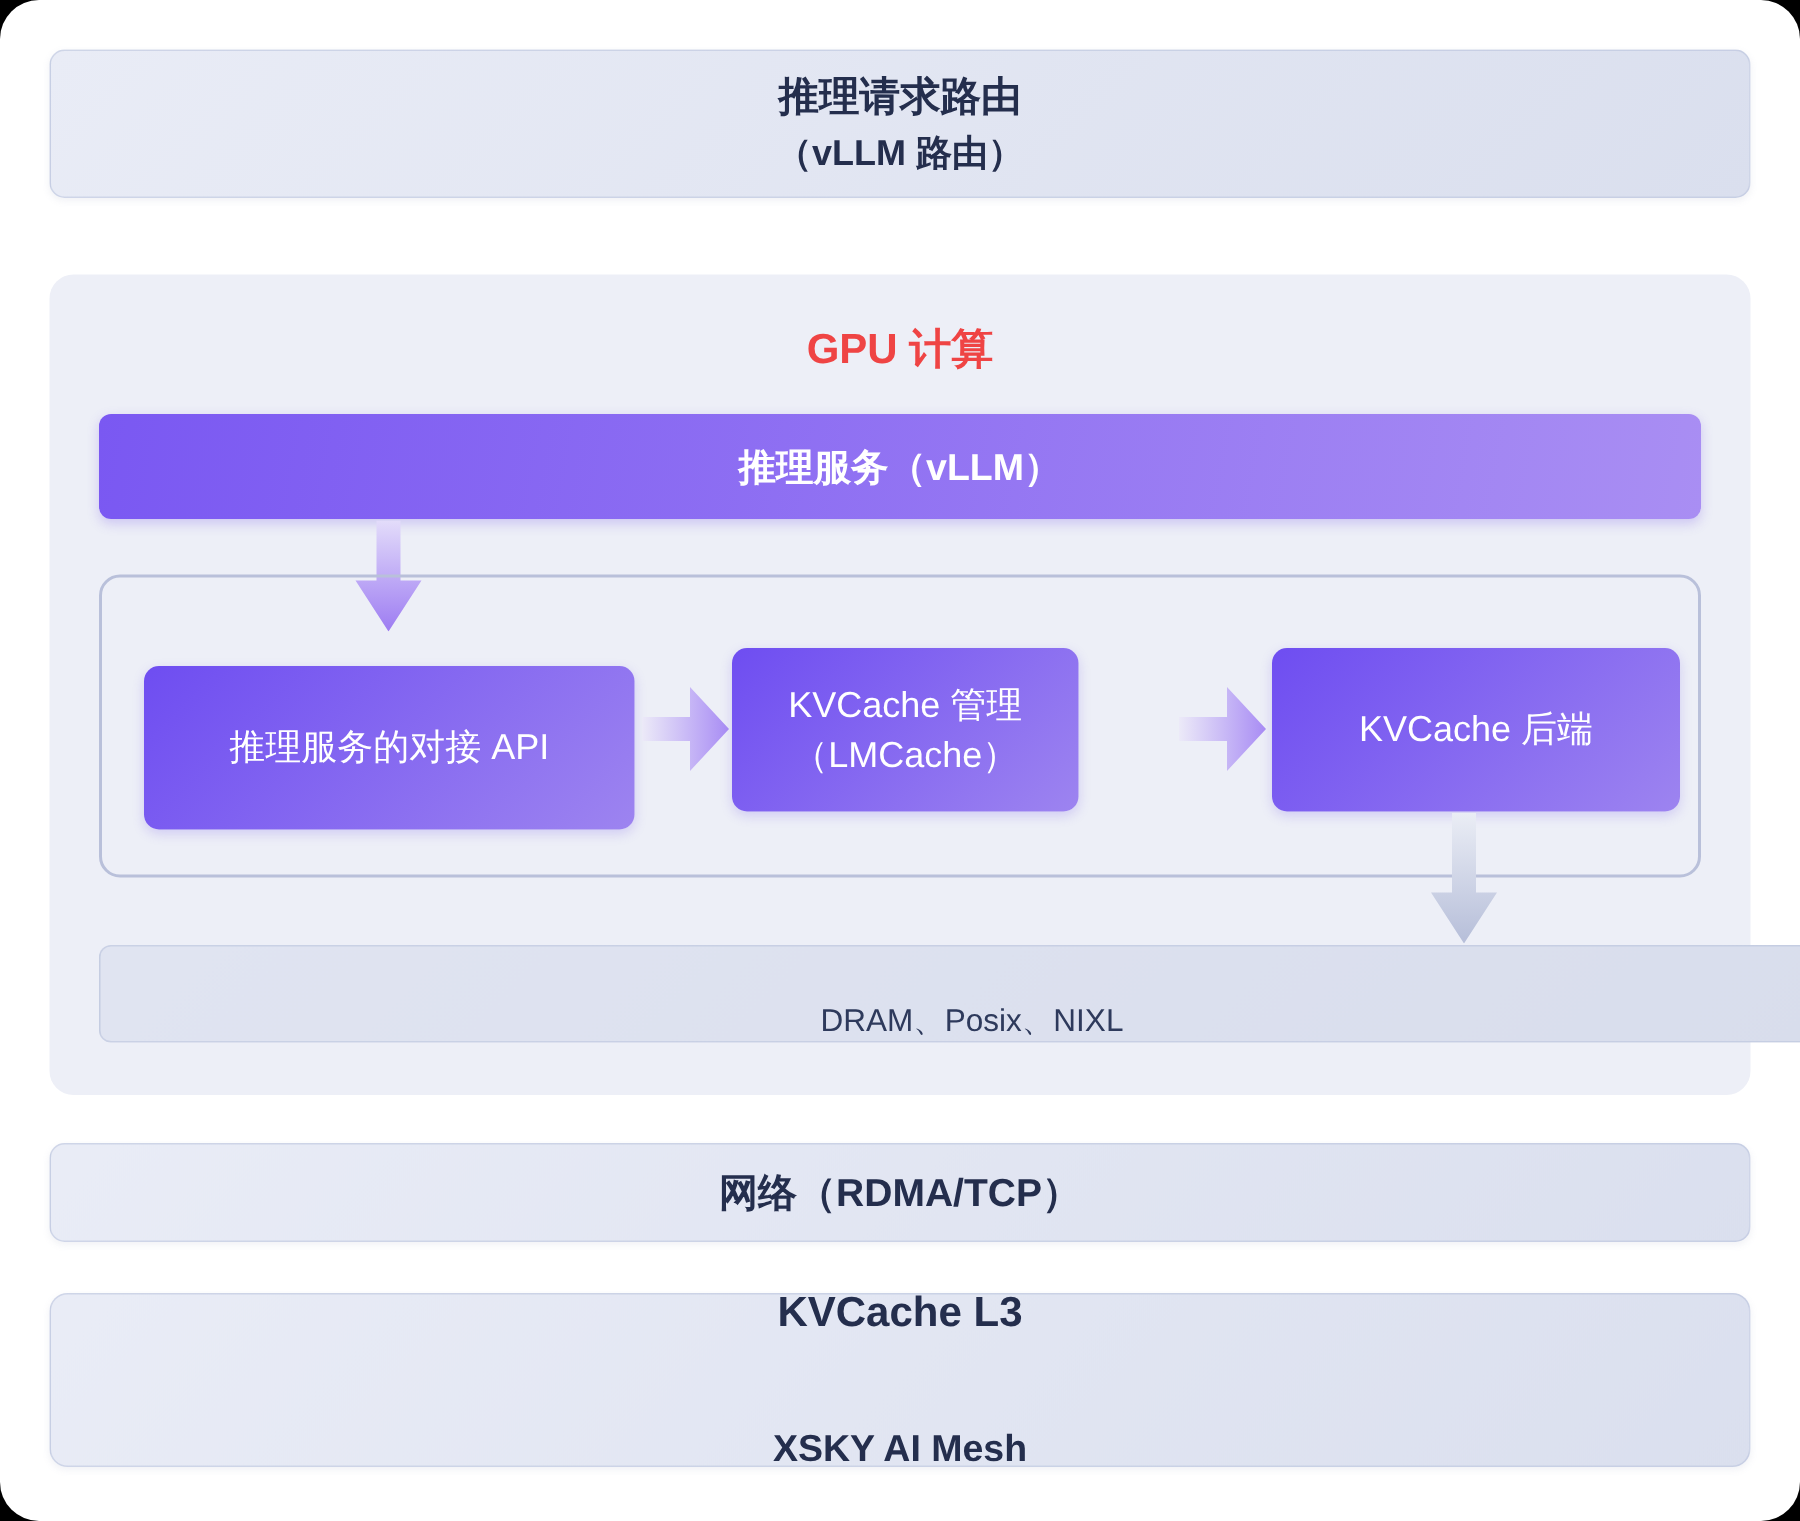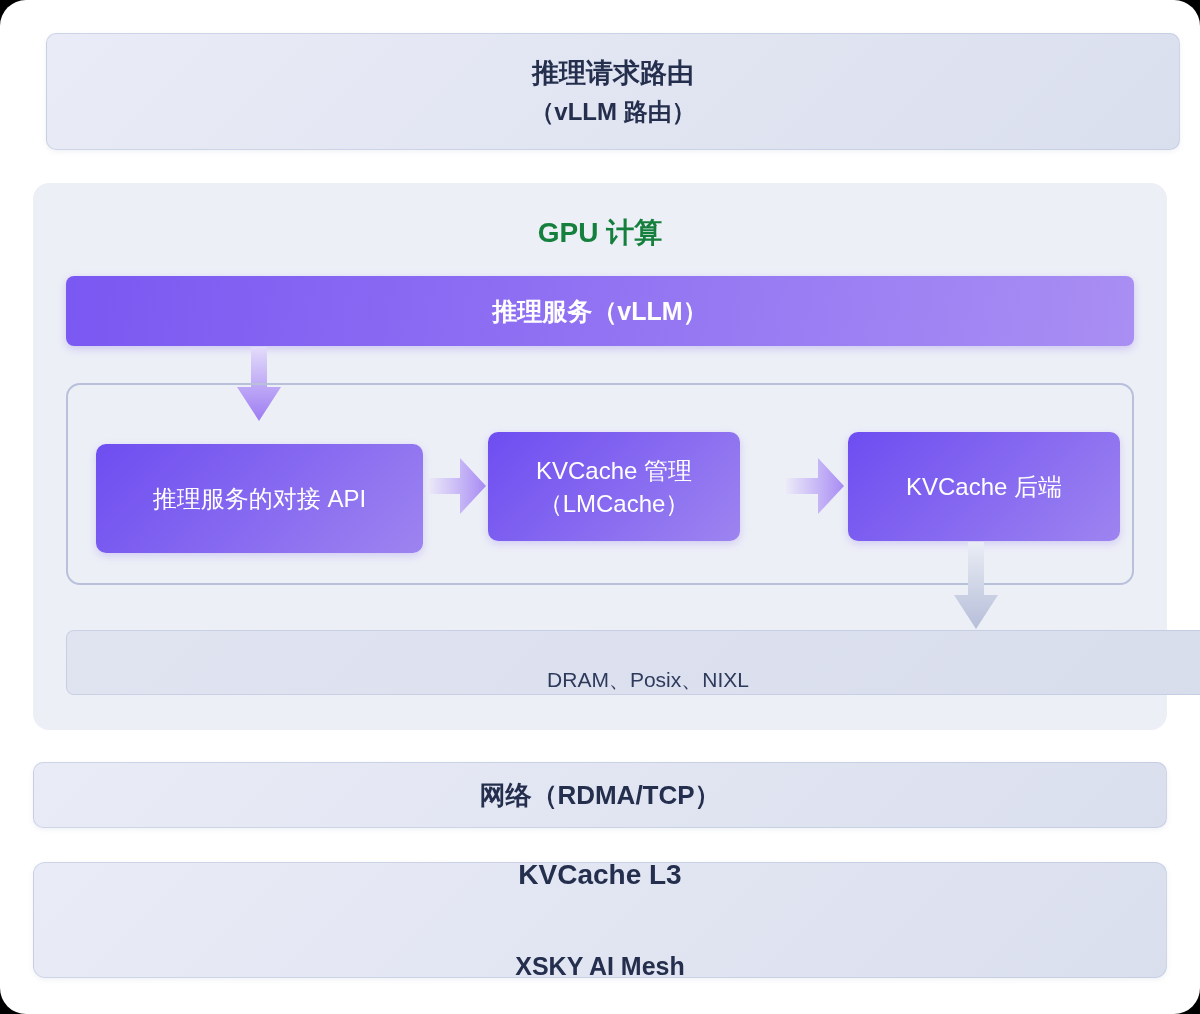--- a/index.html
+++ b/index.html
@@ -9,53 +9,53 @@
     font-family:"Liberation Sans","DejaVu Sans",sans-serif;
     color:#242e4d;
   }
   .layer{
     position:absolute;display:flex;flex-direction:column;align-items:center;justify-content:center;
     background:linear-gradient(135deg,#e9ecf6 0%,#dadfee 100%);
     border:1px solid rgba(176,186,214,.45);
     box-shadow:0 2px 5px rgba(140,150,185,.12);
     box-sizing:border-box;text-align:center;
   }
-  .layer-top{left:46px;top:33px;width:1134px;height:117px;border-radius:10px;}
+  .layer-top{left:33px;top:33px;width:1134px;height:99px;border-radius:10px;}
   .layer-net{left:33px;top:762px;width:1134px;height:66px;border-radius:10px;}
   .layer-l3{left:33px;top:862px;width:1134px;height:116px;border-radius:12px;gap:42px;}
   .t-title{font-size:27px;font-weight:700;line-height:34px;}
   .t-sub{font-size:24px;font-weight:600;line-height:32px;margin-top:6px;text-align:center;}
   .gpu-box{
     position:absolute;left:33px;top:183px;width:1134px;height:547px;
     background:#edeff7;border-radius:16px;box-sizing:border-box;
   }
   .gpu-title{
     position:absolute;left:0;top:214px;width:100%;text-align:center;
-    font-size:28px;font-weight:700;color:#15803d;
+    font-size:28px;font-weight:700;color:#ef4444;
   }
   .service-bar{
     position:absolute;left:66px;top:276px;width:1068px;height:70px;border-radius:8px;
     background:linear-gradient(100deg,#7a58f2 0%,#a98ef3 100%);
     display:flex;align-items:center;justify-content:center;
     color:#ffffff;font-size:25px;font-weight:700;
     box-shadow:0 3px 8px rgba(110,80,230,.25);
   }
   .pipeline-frame{
     position:absolute;left:66px;top:383px;width:1068px;height:202px;
     border:2px solid #b9c0da;border-radius:14px;box-sizing:border-box;background:transparent;
   }
   .pbox{
     position:absolute;top:432px;height:109px;border-radius:10px;
     background:linear-gradient(135deg,#6e4df1 0%,#9d84f0 100%);
     display:flex;flex-direction:column;align-items:center;justify-content:center;
     color:#ffffff;font-size:24px;font-weight:500;text-align:center;line-height:33px;
     box-shadow:0 3px 8px rgba(110,80,230,.22);
   }
   .pbox-1{left:96px;width:327px;margin-top:12px;}
-  .pbox-2{left:488px;width:252px;}
+  .pbox-2{left:488px;width:231px;}
   .pbox-3{left:848px;width:272px;}
   .storage-bar{
     position:absolute;left:66px;top:630px;width:1164px;height:65px;border-radius:8px;
     background:linear-gradient(135deg,#e0e4f1 0%,#d8ddec 100%);
     border:1px solid rgba(176,186,214,.45);box-sizing:border-box;
     display:flex;align-items:flex-end;justify-content:center;
     font-size:21px;font-weight:400;color:#2e3a5c;
   }
   .arrow{position:absolute;pointer-events:none;}
 </style>

